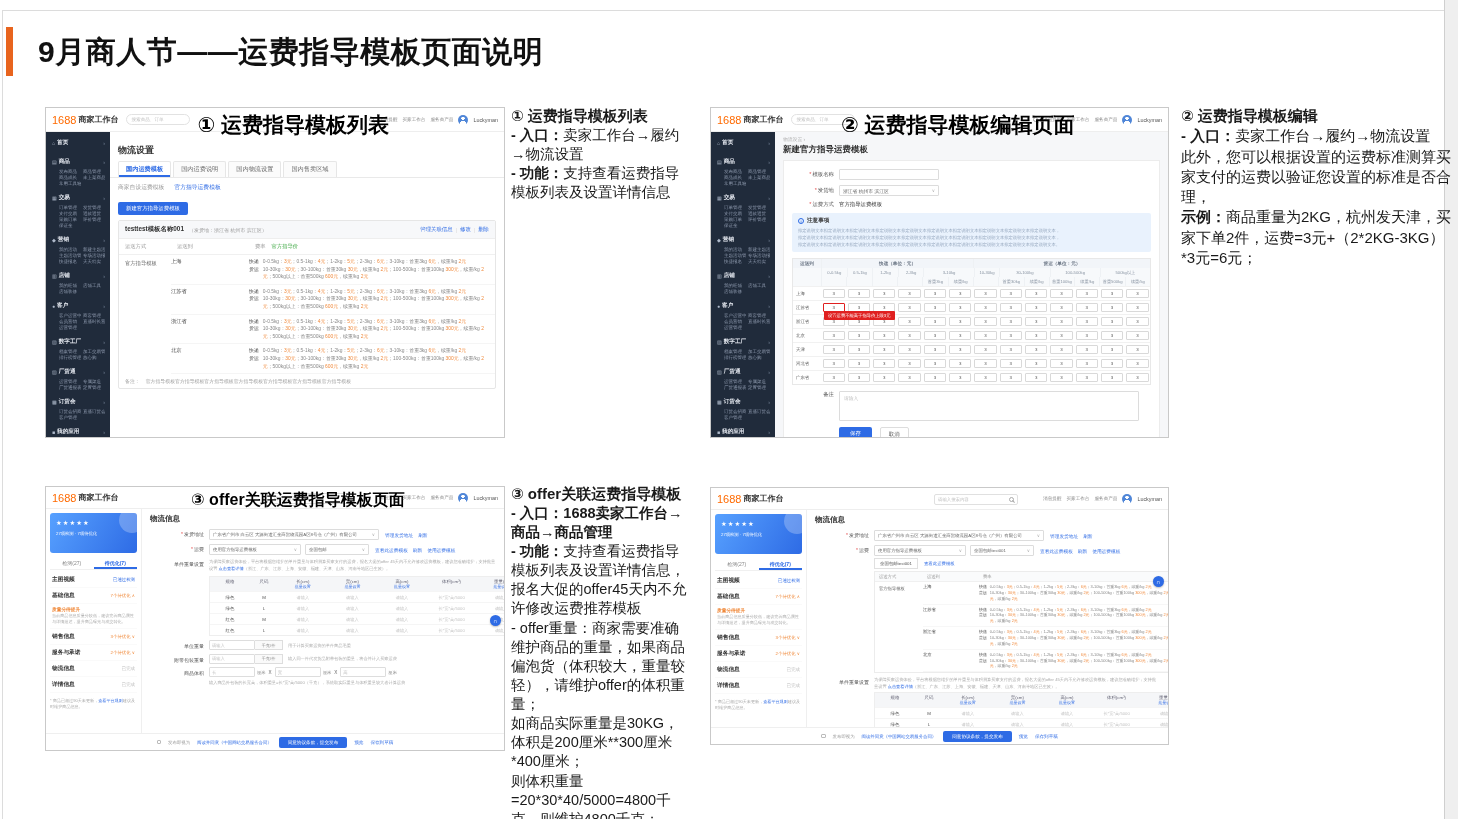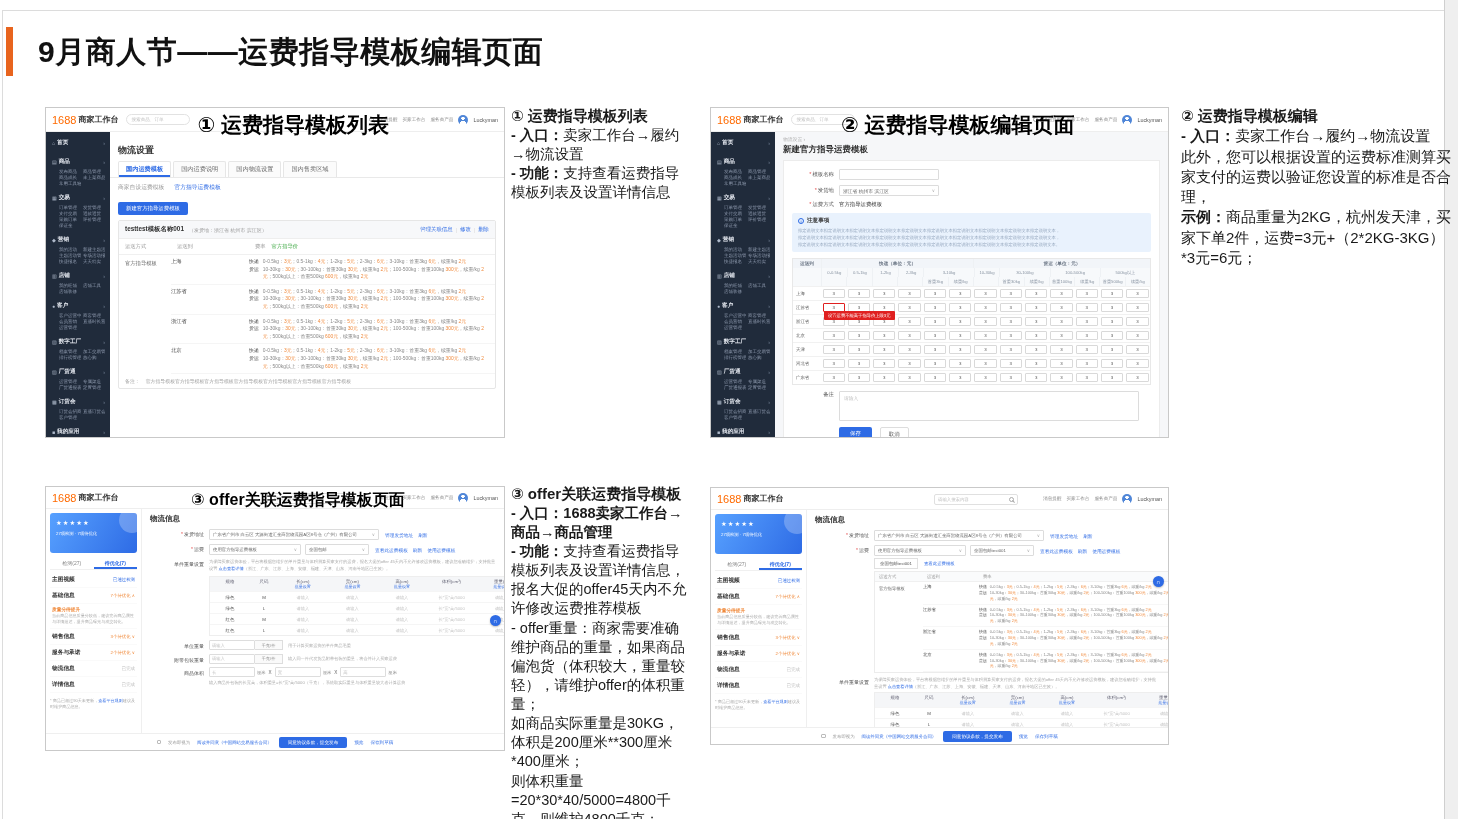--- a/index.html
+++ b/index.html
@@ -194,21 +194,21 @@
 </style>
 </head>
 <body>
 
 <div id="canvas">
   <div class="abs edge-top"></div>
   <div class="abs edge-left"></div>
   <div class="abs edge-right"></div>
 
   <div class="abs accent-bar"></div>
-  <div class="abs slide-title">9月商人节——运费指导模板编辑页面</div>
+  <div class="abs slide-title">9月商人节——运费指导模板页面说明</div>
 
   <div class="shot" id="shot1">
     <div class="overlay-title">① 运费指导模板列表</div>
     <div class="topbar">
       <span class="logo1688">1688</span>
       <span class="logotxt">商家工作台</span>
       <span class="toppill">搜索商品、订单</span>
       <span class="topright">
         <span class="mag"></span>
         <span class="toplink">消息提醒</span>

